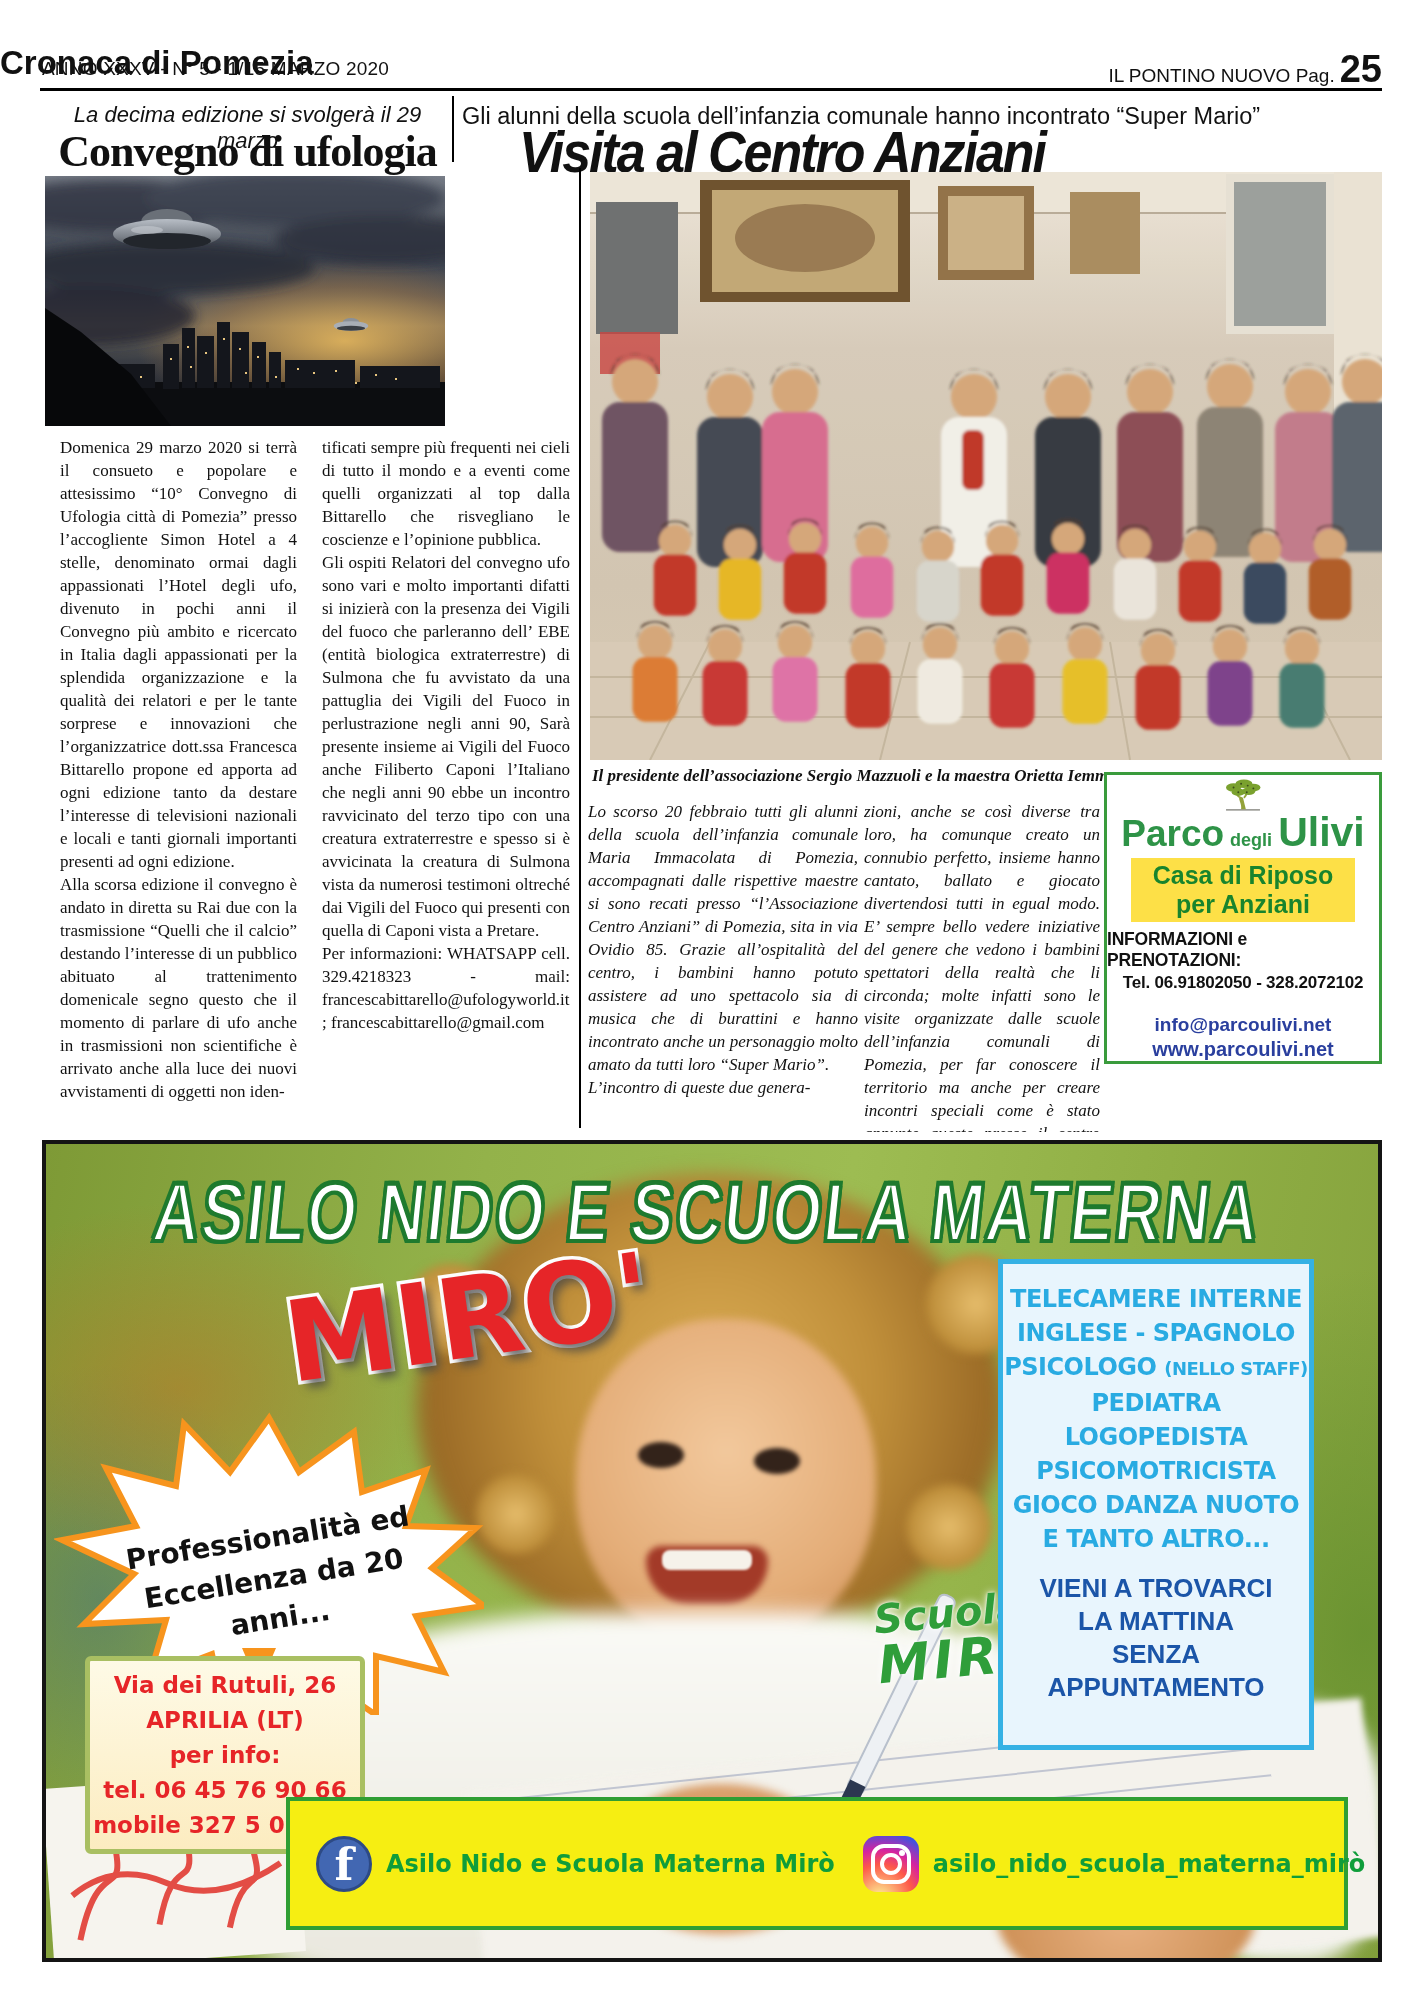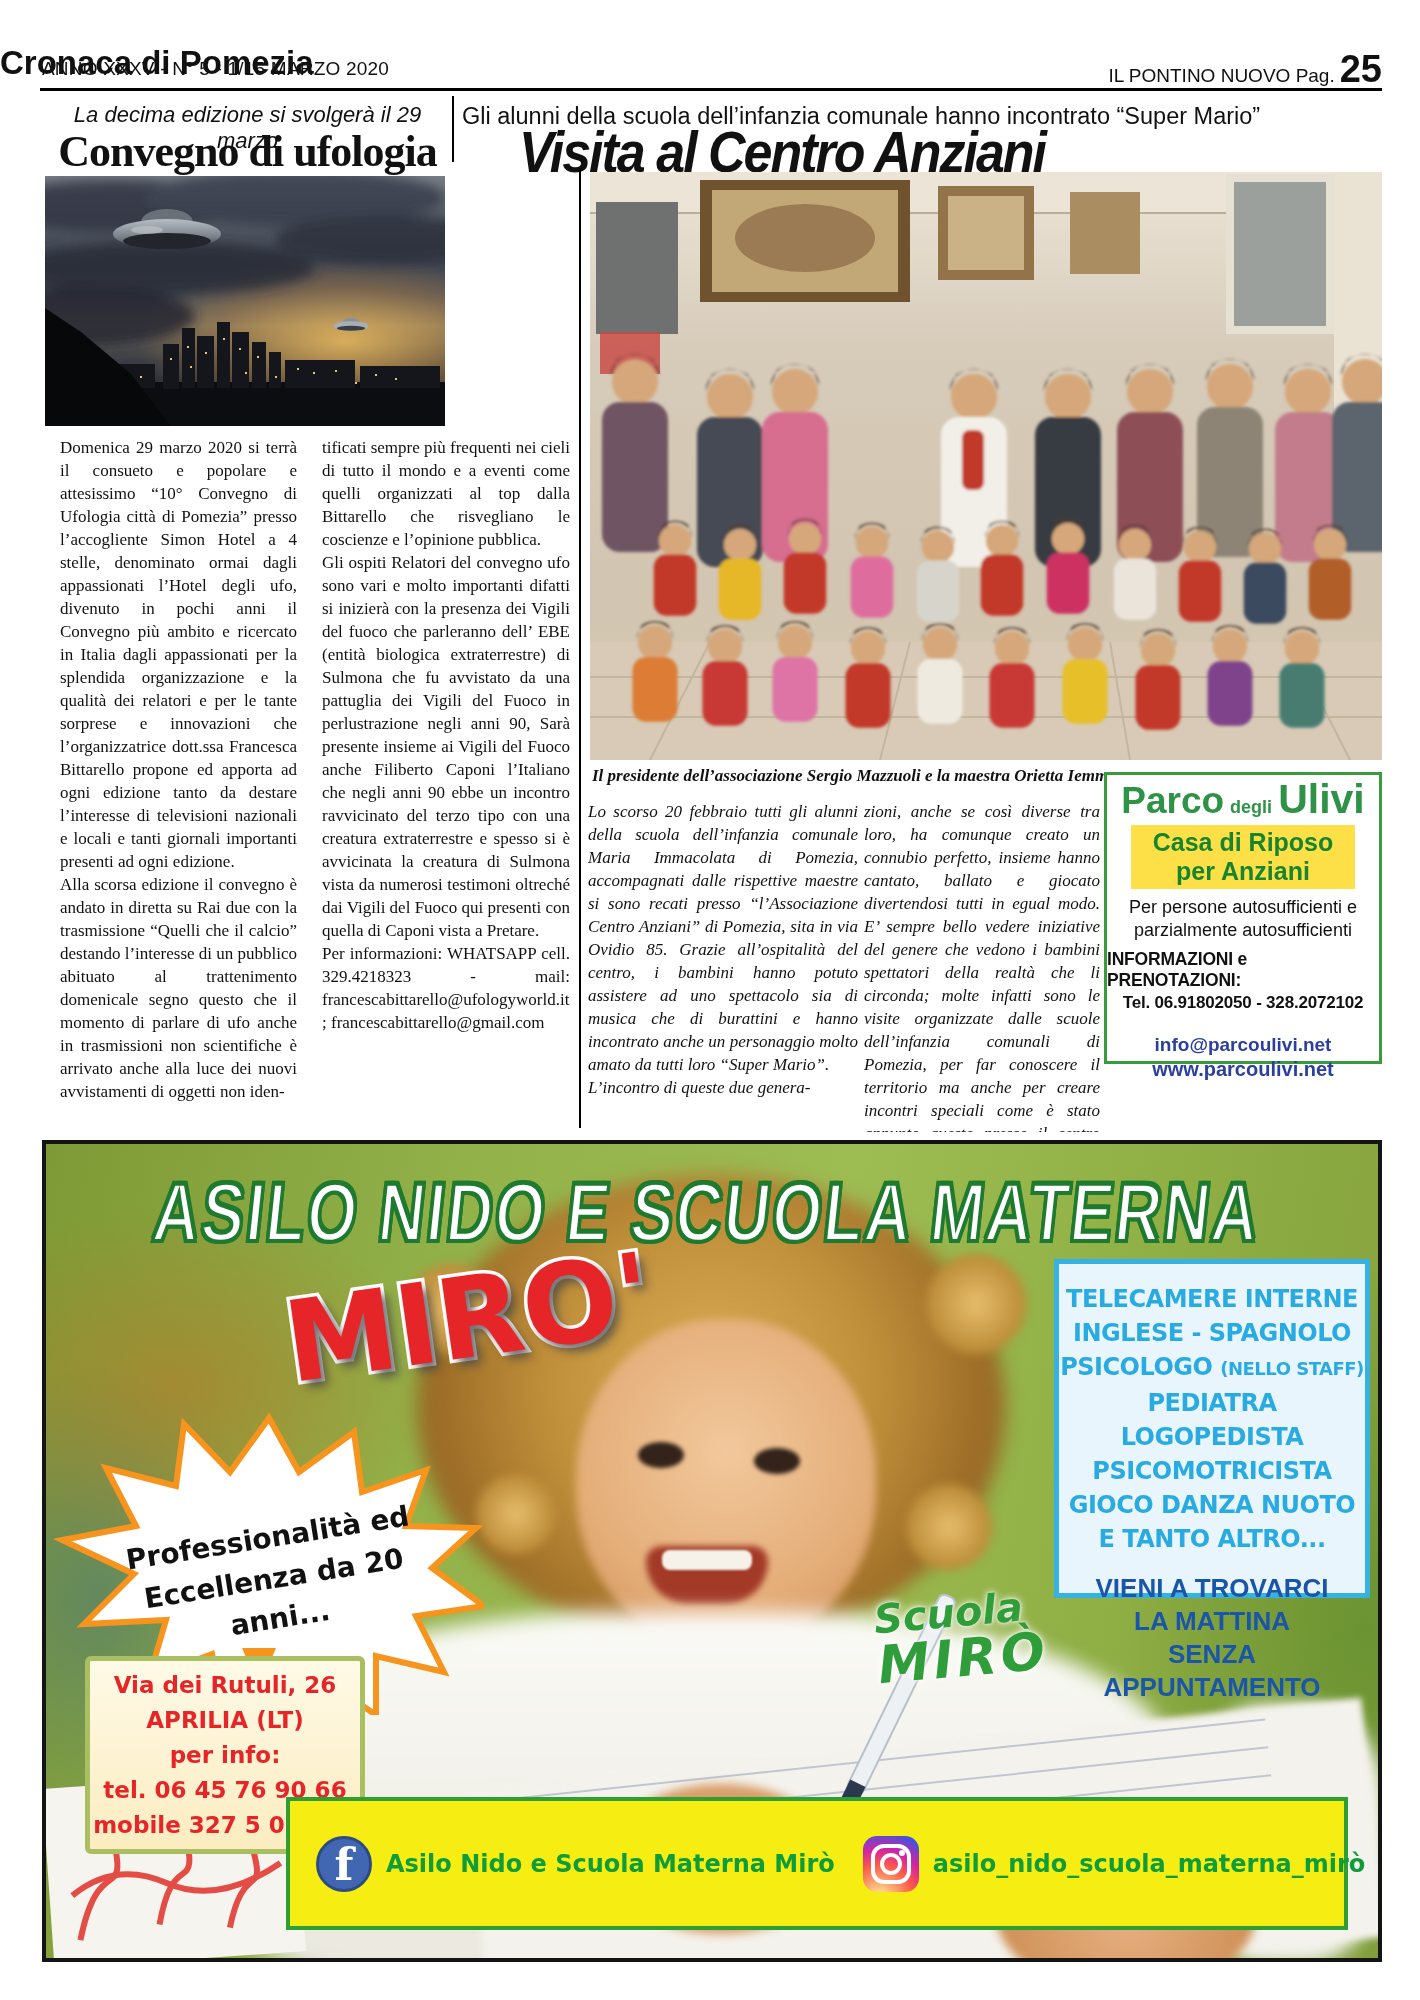--- a/index.html
+++ b/index.html
@@ -115,21 +115,21 @@
   .star-text{position:absolute;left:40px;top:108px;width:360px;transform:rotate(-9deg);
              font-family:"DejaVu Sans",sans-serif;font-weight:bold;font-size:28px;color:#111;
              text-align:center;line-height:1.45;}
   .down-arrow{position:absolute;left:196px;top:504px;width:0;height:0;
               border-left:17px solid transparent;border-right:17px solid transparent;
               border-top:40px solid #f7941d;filter:drop-shadow(0 0 2px #fff);}
   .addr{position:absolute;left:39px;top:512px;width:280px;height:198px;box-sizing:border-box;
         background:linear-gradient(180deg,#fefae6,#fcecc0);border:5px solid #a9bf62;border-radius:6px;
         display:flex;flex-direction:column;justify-content:center;gap:9px;text-align:center;
         font-family:"DejaVu Sans",sans-serif;font-weight:bold;font-size:23px;color:#e62528;}
-  .bluebox{position:absolute;left:1008px;top:115px;width:316px;height:339px;box-sizing:border-box;
+  .bluebox{position:absolute;left:952px;top:115px;width:316px;height:491px;box-sizing:border-box;
            background:#e8f5fd;border:5px solid #35b1e4;text-align:center;
            font-family:"DejaVu Sans",sans-serif;font-weight:bold;}
   .services{margin-top:18px;color:#29abe2;font-size:24px;line-height:34px;letter-spacing:-.5px;}
   .services .small{font-size:18px;}
   .visit{margin-top:16px;color:#1b55a8;font-family:"Liberation Sans",sans-serif;
          font-size:26px;line-height:33px;}
   .social{position:absolute;left:240px;top:653px;width:1062px;height:133px;box-sizing:border-box;
           background:#f6ee12;border:4px solid #2f9e33;display:flex;align-items:center;
           padding:0 26px;gap:14px;}
   .fb-icon{width:56px;height:56px;border-radius:50%;background:#4267b2;color:#fff;flex:0 0 auto;
@@ -344,21 +344,20 @@
         <circle cx="40" cy="28" r="2"></circle>
         <circle cx="58" cy="28" r="2"></circle>
     </g>
   </svg>
   <div class="parco-name">
     <span class="n1">Parco</span>
     <span class="n2">degli</span>
     <span class="n3">Ulivi</span>
   </div>
   <div class="parco-banner">Casa di Riposo per Anziani</div>
-  <div class="parco-aud">Per persone autosufficienti e parzialmente autosufficienti</div>
   <div class="parco-info">INFORMAZIONI e PRENOTAZIONI:</div>
   <div class="parco-tel">Tel. 06.91802050 - 328.2072102</div>
   <div class="parco-mail">info@parcoulivi.net</div>
   <div class="parco-web">www.parcoulivi.net</div>
 </div>
 
 <div class="miro">
 
   <div class="blob hair"></div>
   <div class="blob curl" style="left:360px;top:120px;width:90px;height:90px;"></div>

